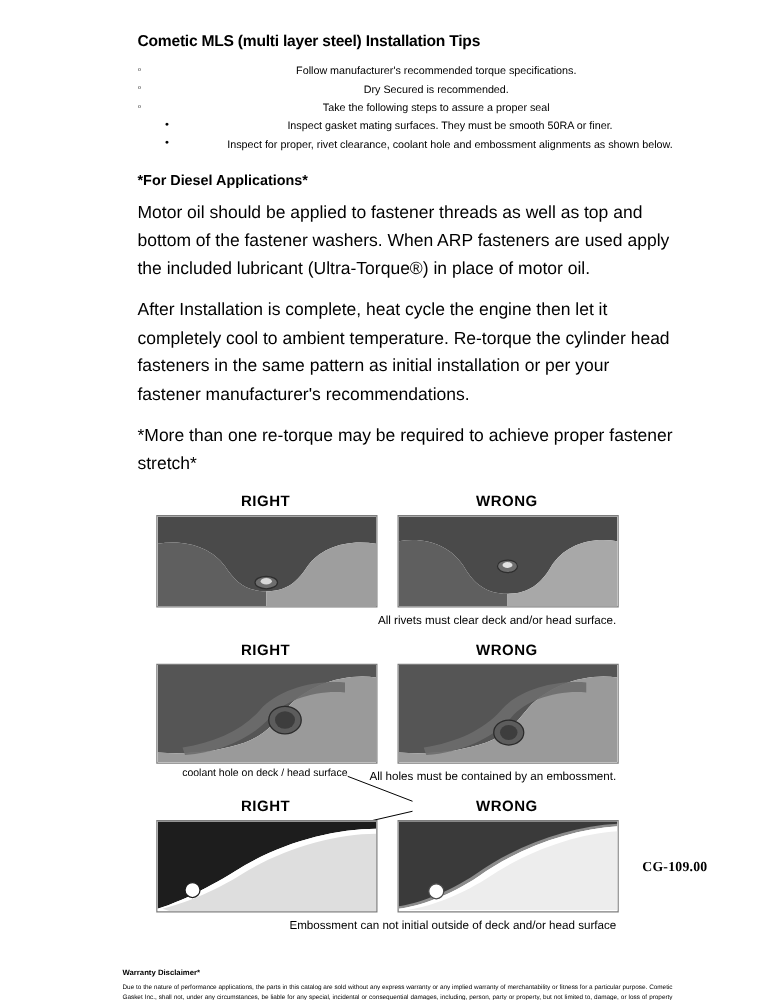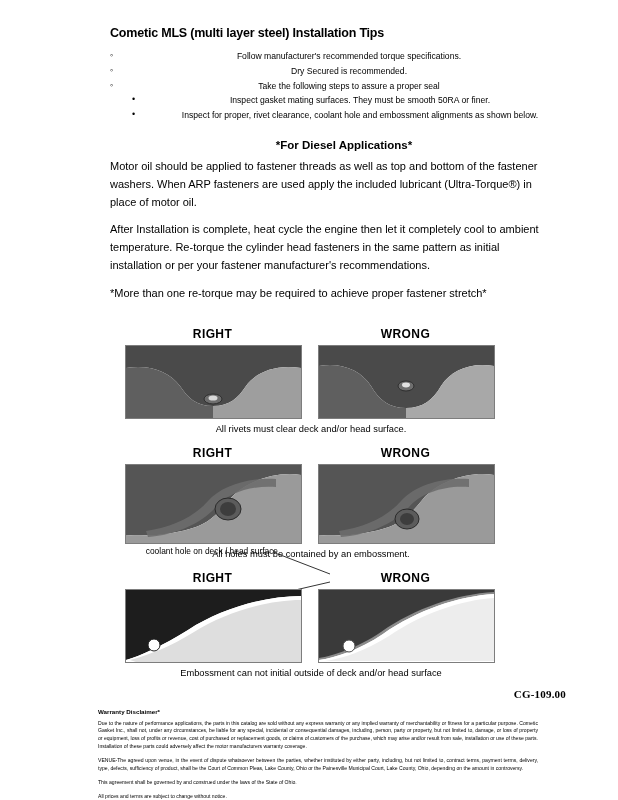--- a/index.html
+++ b/index.html
@@ -64,32 +64,31 @@
     position: absolute;
     left: 0;
     top: -1px;
     font-size: 9px;
   }
 
   .h2 {
     font-size: 11.5px;
     font-weight: bold;
     margin: 16px 0 7px 70px;
-    text-align: center;
   }
   .para {
-    font-size: 11px;
+    font-size: 14px;
     line-height: 1.62;
     margin: 0 0 10px 70px;
     max-width: 430px;
   }
 
   
   .figures {
-    margin-top: 24px;
+    margin-top: 12px;
     position: relative;
   }
   .fig-row {
     display: flex;
     justify-content: center;
     gap: 18px;
   }
   .fig-col { width: 175px; }
   .fig-label {
     text-align: center;
@@ -105,21 +104,21 @@
     position: relative;
     overflow: hidden;
     background: #ffffff;
   }
   .fig-box.tall { height: 78px; }
   .fig-box svg { display: block; }
 
   .cap {
     font-size: 9.3px;
     margin: 5px 0 0 0;
-    text-align: center;
+    text-align: right;
     padding-left: 4px;
   }
   .cap-wrap {
     display: flex;
     justify-content: center;
   }
   .cap-inner {
     width: 368px;
   }
 

